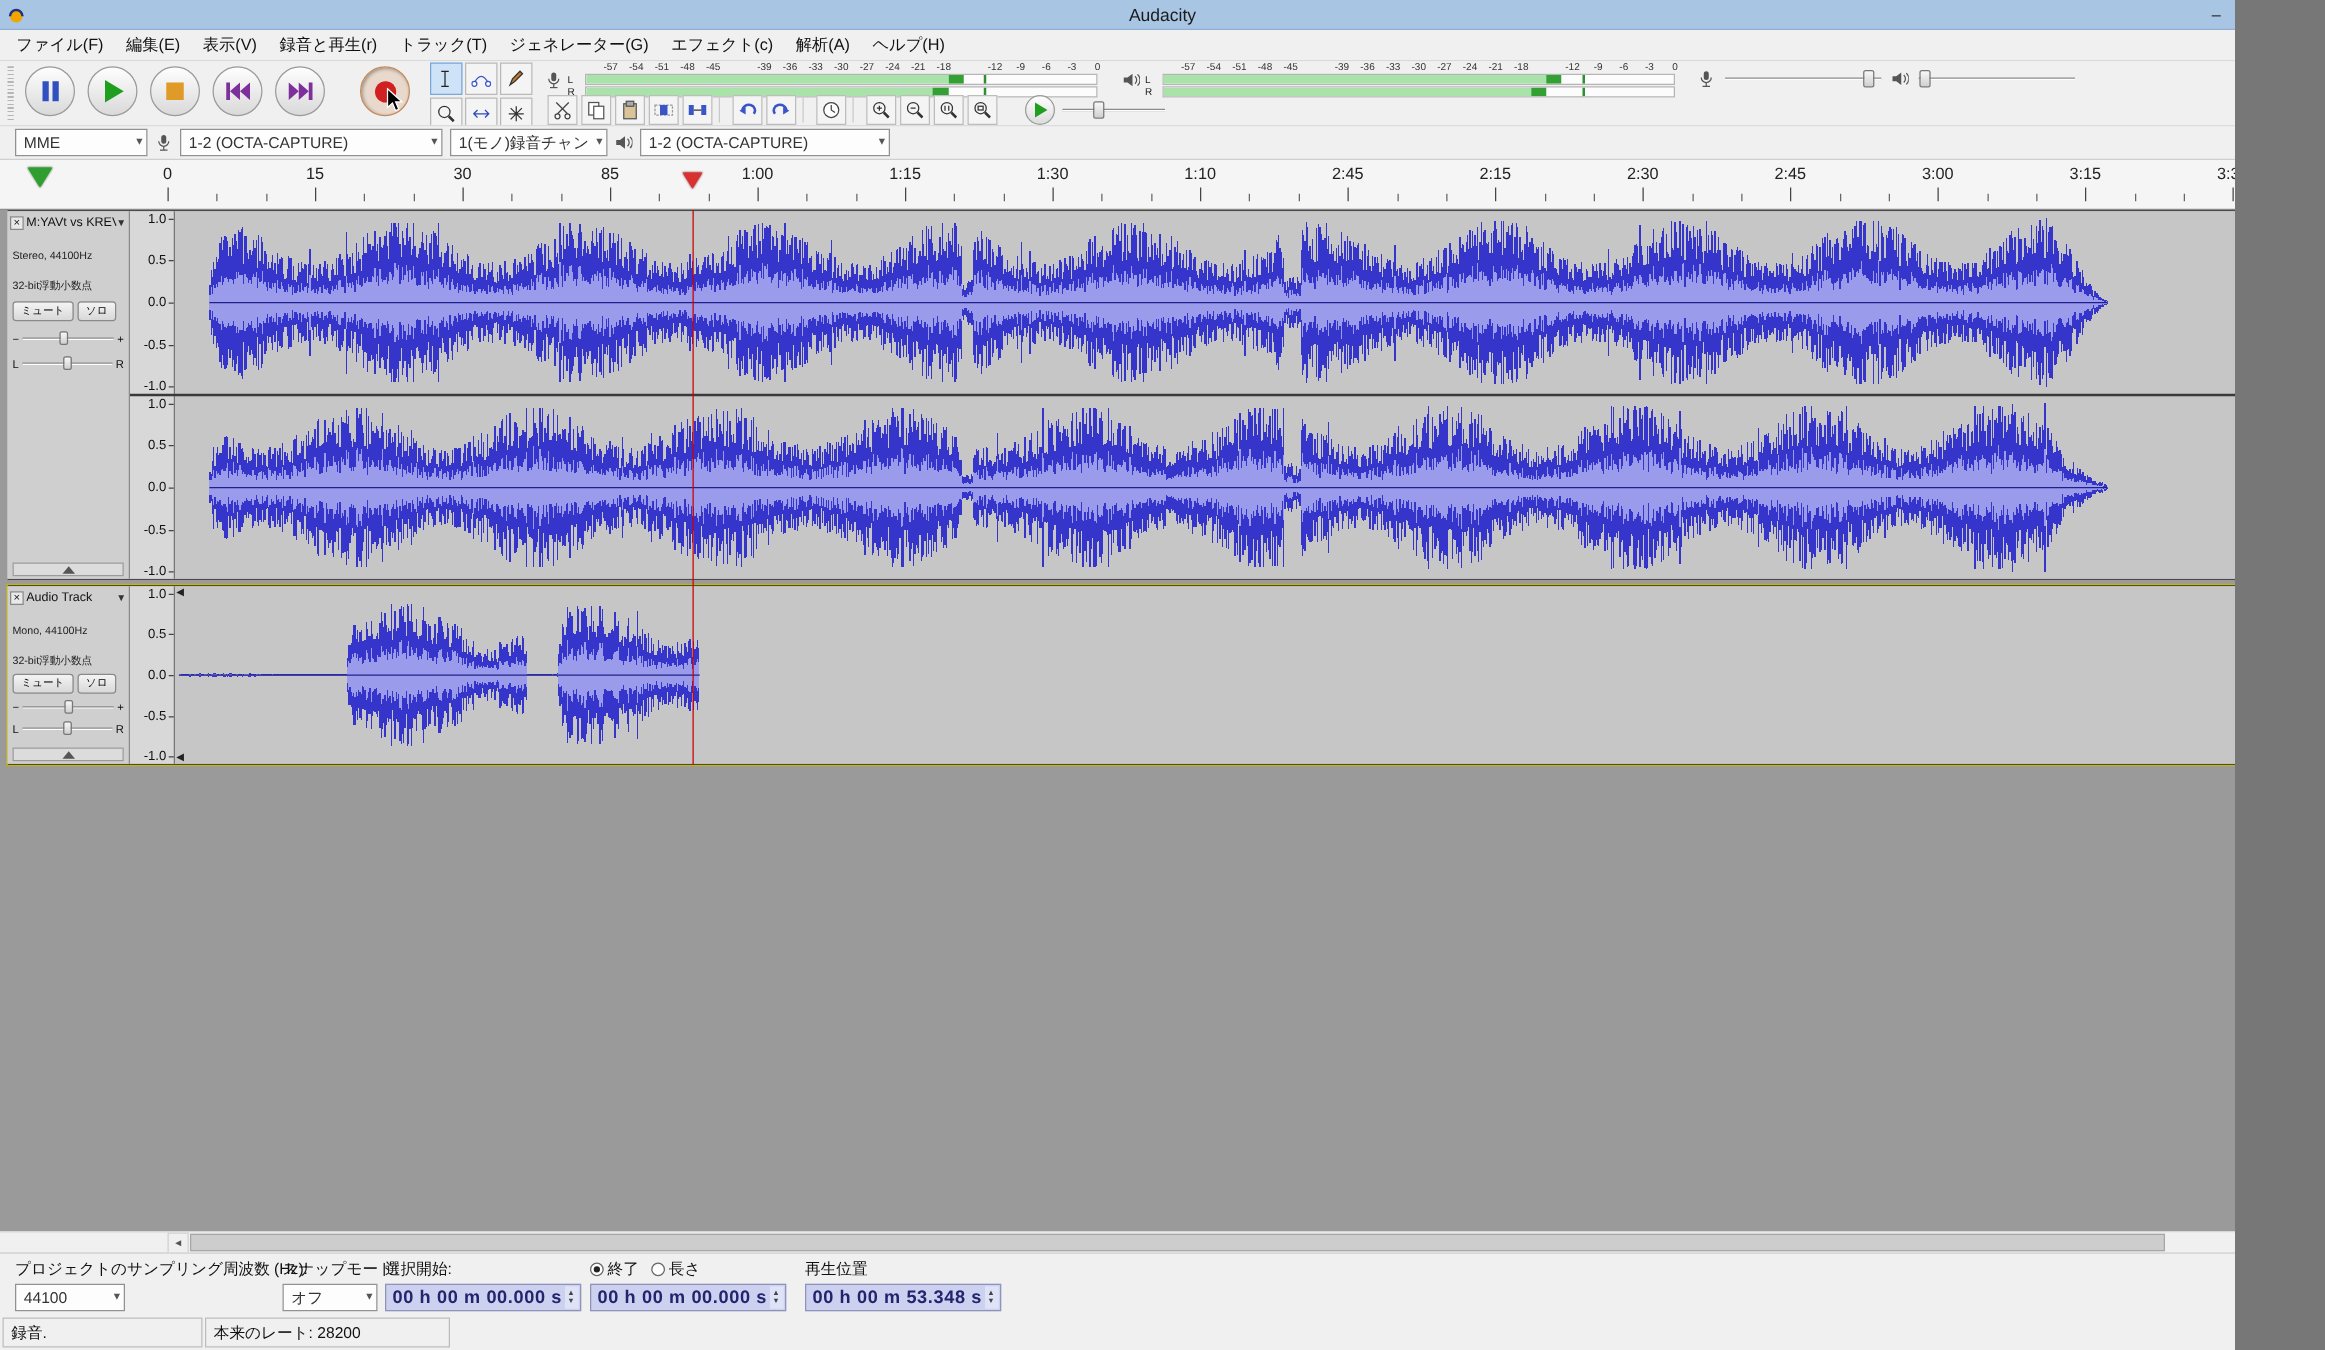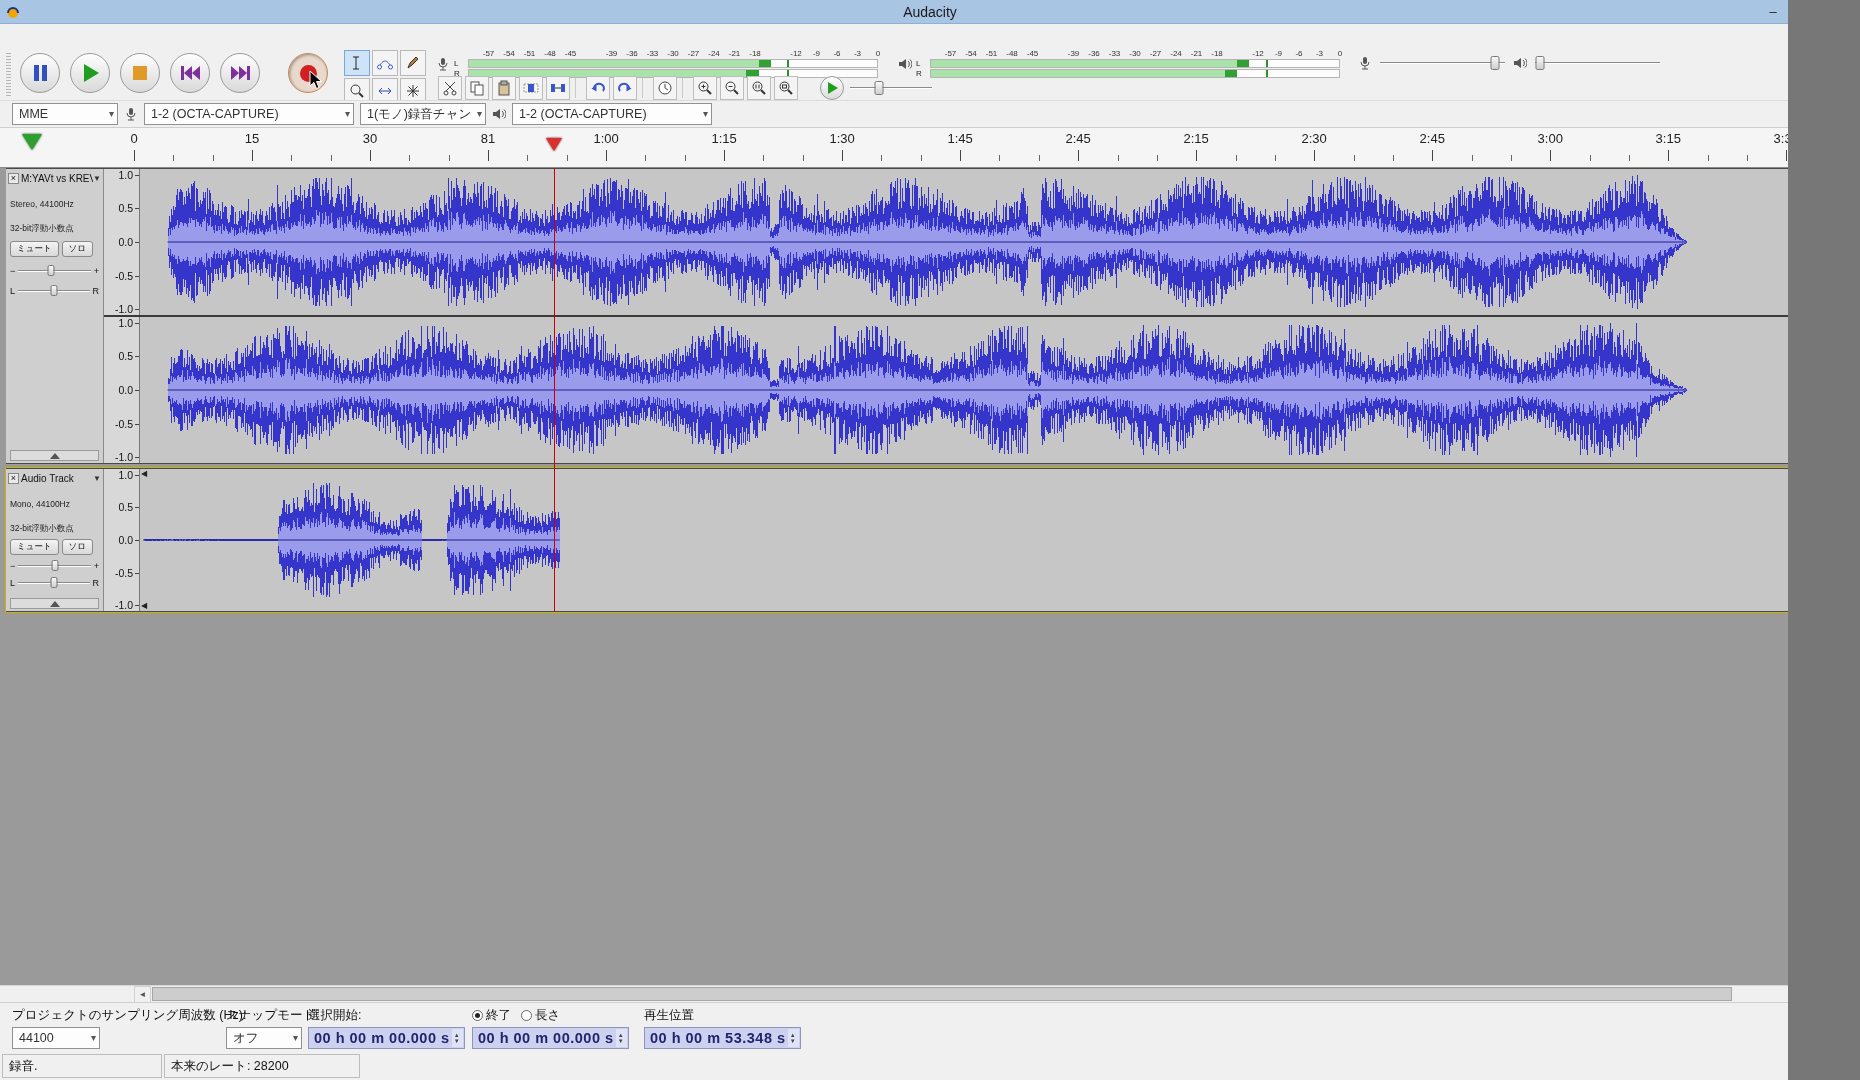--- a/index.html
+++ b/index.html
@@ -148,20 +148,31 @@
     <span class="title">Audacity</span>
     <span class="winbtns">
       <span class="wb">–</span>
       <span class="wb">
           <span class="maxbox"></span>
         </span>
       <span class="wb close">×</span>
     </span>
   </div>
 
+  <div class="menubar" id="menubar">
+      <span class="menu-item">ファイル(F)</span>
+      <span class="menu-item">編集(E)</span>
+      <span class="menu-item">表示(V)</span>
+      <span class="menu-item">録音と再生(r)</span>
+      <span class="menu-item">トラック(T)</span>
+      <span class="menu-item">ジェネレーター(G)</span>
+      <span class="menu-item">エフェクト(c)</span>
+      <span class="menu-item">解析(A)</span>
+      <span class="menu-item">ヘルプ(H)</span>
+    </div>
 
   <div class="toolbars">
     <div class="grip" style="left:6px;top:4px;height:44px;"></div>
 
     <div class="transport">
       <button class="tbtn-round">
           <span class="ic-pause"></span>
         </button>
       <button class="tbtn-round">
           <span class="ic-play"></span>
@@ -517,25 +528,25 @@
       <div class="rtick" style="left: 1589.58px;"></div>
       <div class="rtick" style="left: 1628.92px;"></div>
       <div class="rtick major" style="left: 1668.26px;"></div>
       <div class="rtick" style="left: 1707.6px;"></div>
       <div class="rtick" style="left: 1746.94px;"></div>
       <div class="rtick major" style="left: 1786.28px;"></div>
       <div class="rtick" style="left: 1825.62px;"></div>
       <div class="rlabel" style="left: 134px;">0</div>
       <div class="rlabel" style="left: 252.02px;">15</div>
       <div class="rlabel" style="left: 370.04px;">30</div>
-      <div class="rlabel" style="left: 488.06px;">81</div>
+      <div class="rlabel" style="left: 488.06px;">85</div>
       <div class="rlabel" style="left: 606.08px;">1:00</div>
       <div class="rlabel" style="left: 724.1px;">1:15</div>
       <div class="rlabel" style="left: 842.12px;">1:30</div>
-      <div class="rlabel" style="left: 960.14px;">1:45</div>
+      <div class="rlabel" style="left: 960.14px;">1:10</div>
       <div class="rlabel" style="left: 1078.16px;">2:45</div>
       <div class="rlabel" style="left: 1196.18px;">2:15</div>
       <div class="rlabel" style="left: 1314.2px;">2:30</div>
       <div class="rlabel" style="left: 1432.22px;">2:45</div>
       <div class="rlabel" style="left: 1550.24px;">3:00</div>
       <div class="rlabel" style="left: 1668.26px;">3:15</div>
       <div class="rlabel" style="left: 1786.28px;">3:30</div>
     </div>
 
   <div class="tracksarea">

